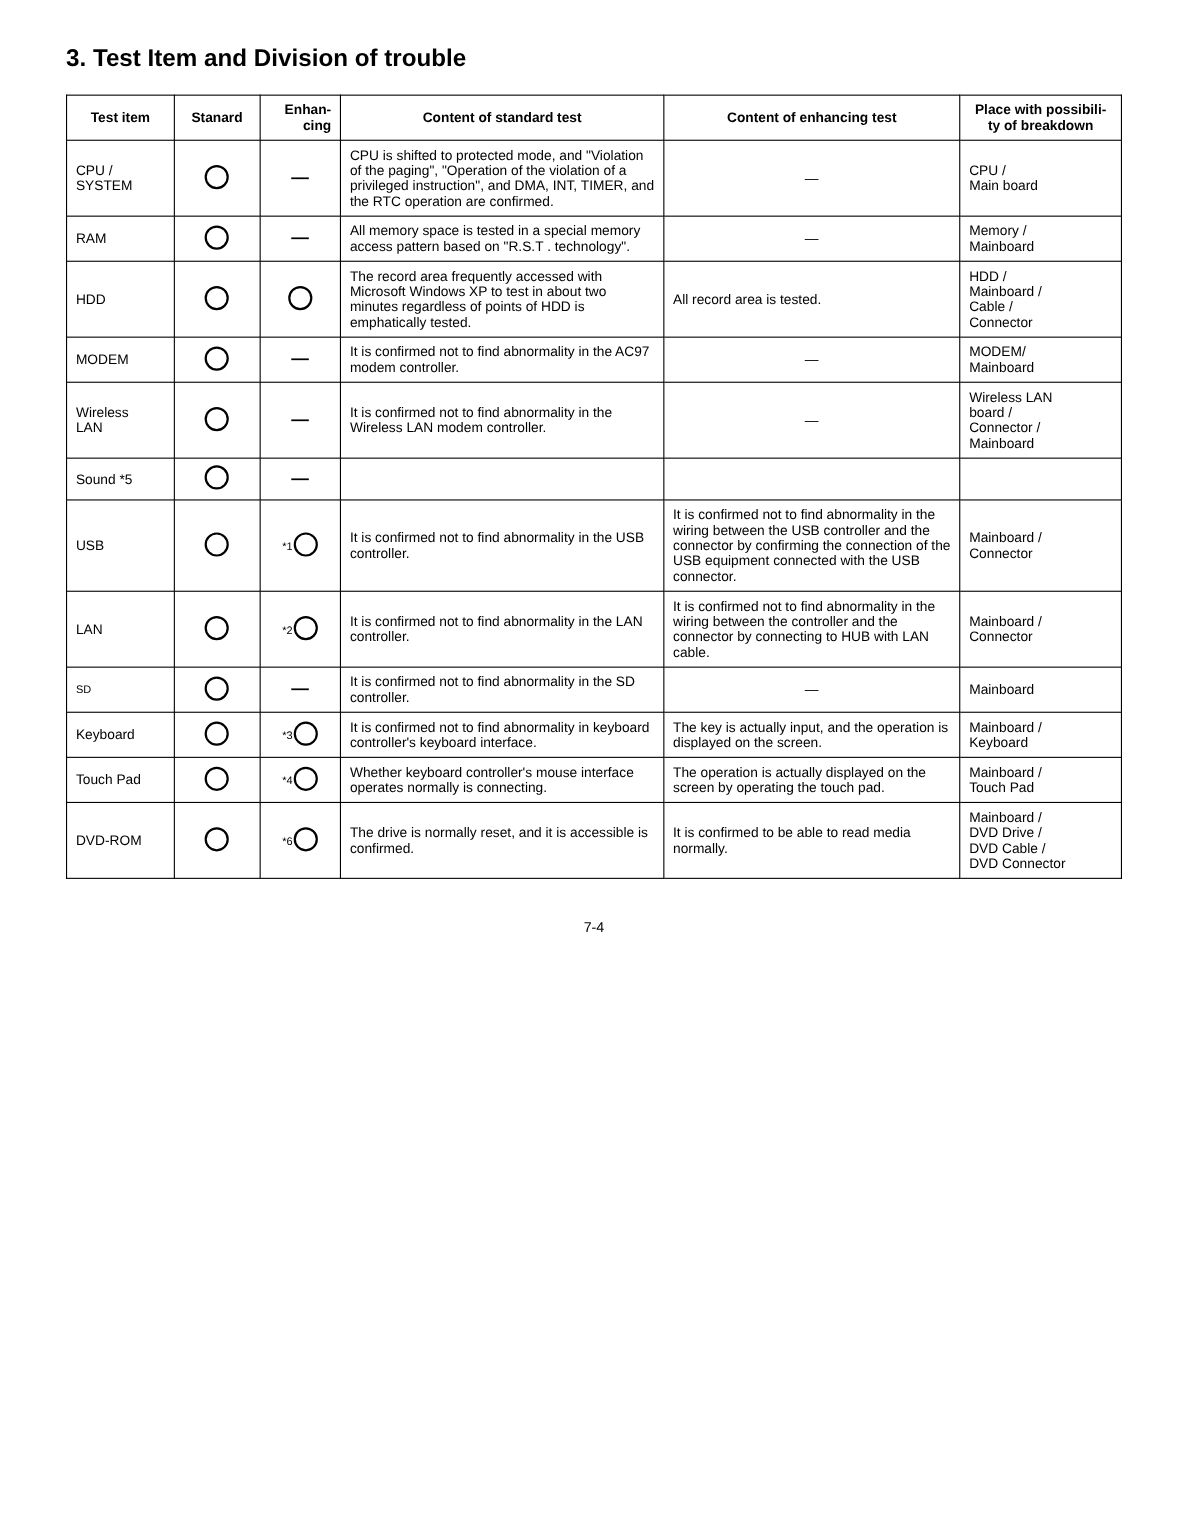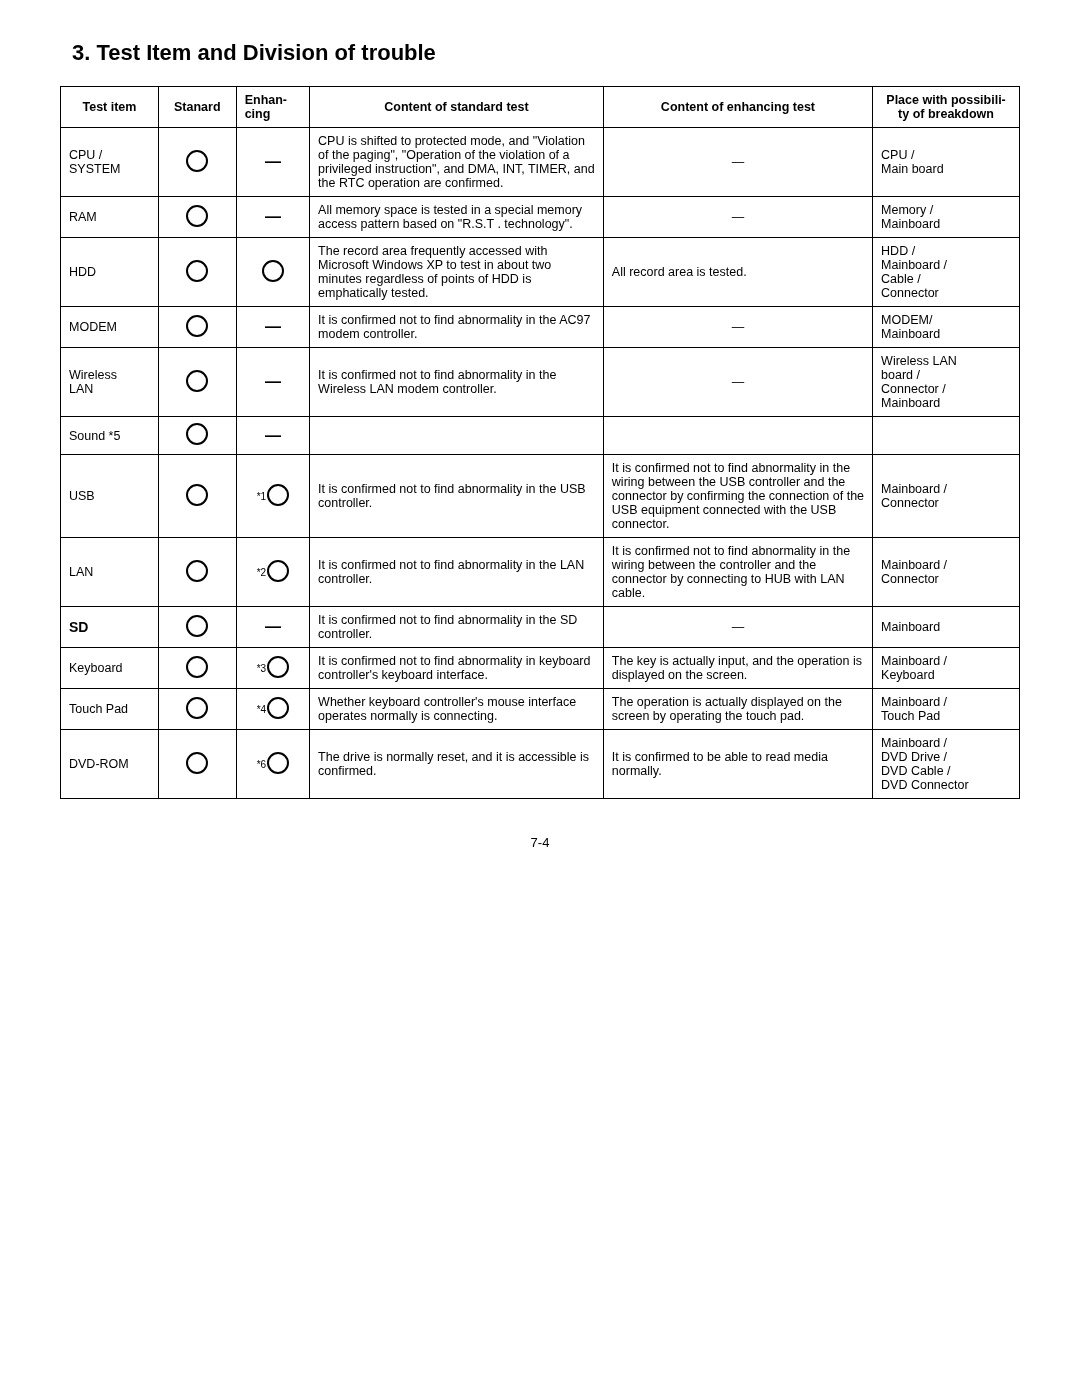--- a/index.html
+++ b/index.html
@@ -8,41 +8,40 @@
       font-size: 13px;
       background: #fff;
       color: #000;
       padding: 40px 60px;
       max-width: 1080px;
     }
     h1 {
       font-size: 22px;
       font-weight: bold;
       margin-bottom: 20px;
-      margin-left: 12px;
     }
     table {
       width: 100%;
       border-collapse: collapse;
       border: 1px solid #000;
     }
     th, td {
       border: 1px solid #000;
       padding: 6px 8px;
       vertical-align: middle;
       font-size: 12.5px;
     }
     th {
       background: #fff;
       font-weight: bold;
       text-align: center;
     }
     .col-testitem { width: 80px; margin-left: 42px; }
     .col-standard { width: 60px; text-align: center; }
-    .col-enhancing { width: 60px; text-align: left; }
+    .col-enhancing { width: 60px; text-align: right; }
     .col-content-std { width: 240px; }
     .col-content-enh { width: 220px; text-align: center; }
     .col-place { width: 120px; }
     .circle {
       display: inline-block;
       width: 22px;
       height: 22px;
       border-radius: 50%;
       border: 2px solid #000;
       text-align: center;
@@ -132,21 +131,21 @@
       </tr>
       <tr>
         <td style="font-weight: normal; font-size: 12.5px;">LAN</td>
         <td style="text-align: center;"><span class="circle"></span></td>
         <td style="text-align: center; position: relative;"><span class="note-sup" style="margin-right: 1px;">*2</span><span class="circle"></span></td>
         <td>It is confirmed not to find abnormality in the LAN controller.</td>
         <td style="text-align: left;">It is confirmed not to find abnormality in the wiring between the controller and the connector by connecting to HUB with LAN cable.</td>
         <td>Mainboard /<br>Connector</td>
       </tr>
       <tr>
-        <td style="font-weight: bold; font-size: 14px;">SD</td>
+        <td style="font-weight: normal; font-size: 10px;">SD</td>
         <td style="text-align: center;"><span class="circle"></span></td>
         <td style="text-align: center; position: relative;"><span class="dash">—</span></td>
         <td>It is confirmed not to find abnormality in the SD controller.</td>
         <td style="text-align: center;">—</td>
         <td>Mainboard</td>
       </tr>
       <tr>
         <td style="font-weight: normal; font-size: 12.5px;">Keyboard</td>
         <td style="text-align: center;"><span class="circle"></span></td>
         <td style="text-align: center; position: relative;"><span class="note-sup" style="margin-right: 1px;">*3</span><span class="circle"></span></td>

